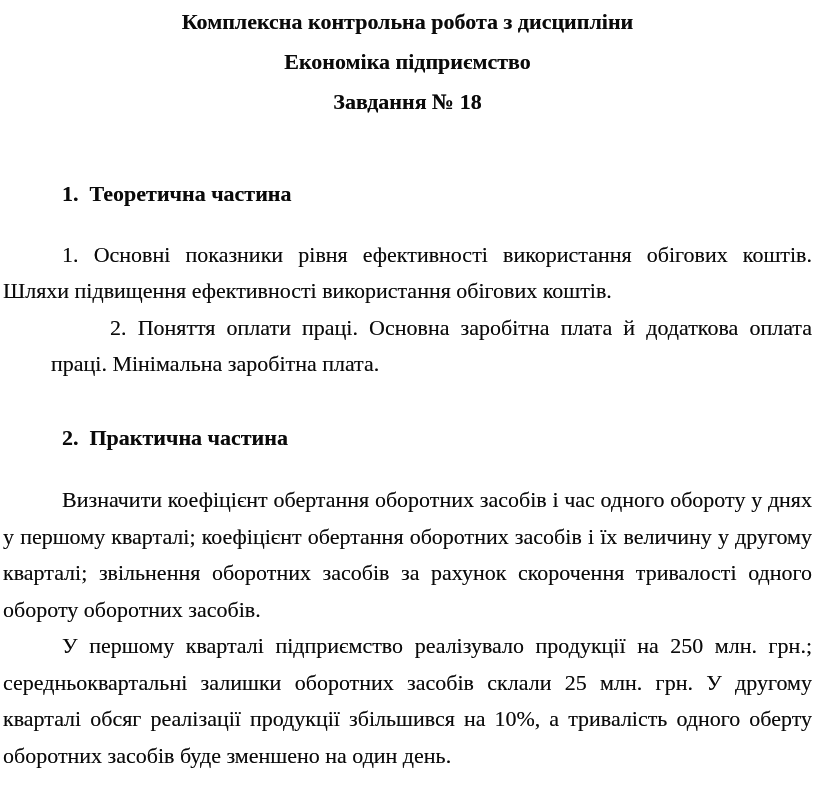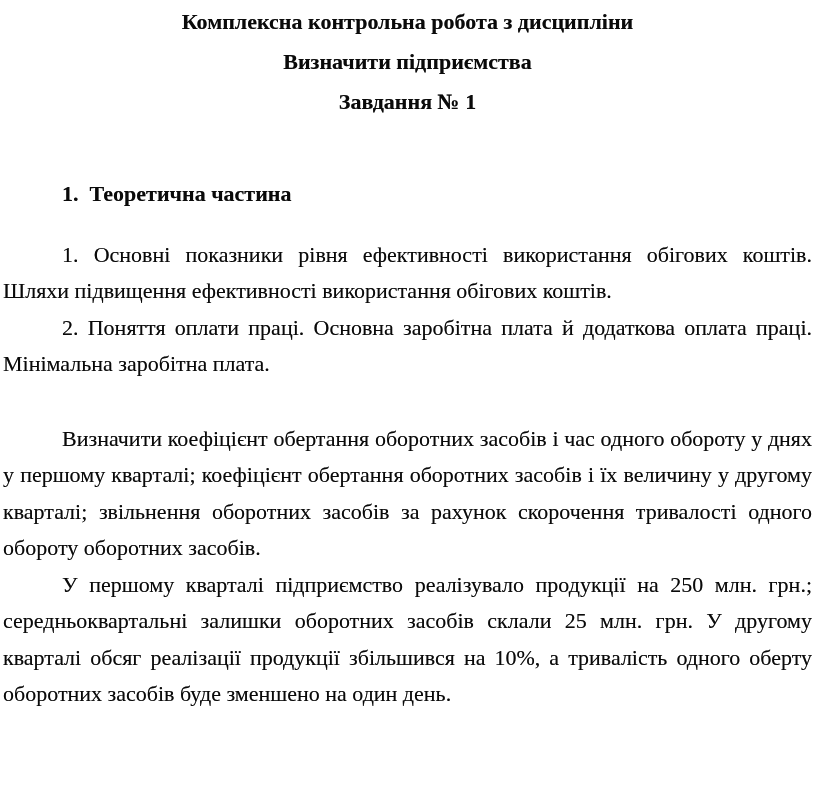--- a/index.html
+++ b/index.html
@@ -38,42 +38,45 @@
     margin-right: 11px;
   }
   p.body-par {
     margin: 0;
     line-height: 36.5px;
     text-align: justify;
     text-indent: 59px;
   }
   #heading-1 { margin-top: 54px; }
   #para-theory-1 { margin-top: 24px; }
-  #para-theory-2 { margin-top: 0; }
+  #para-theory-2 { margin-top: 0; margin-left: 48px; }
   #heading-2 { margin-top: 37px; }
-  #para-practical-1 { margin-top: 38px; }
+  #para-practical-1 { margin-top: 26px; }
   #para-practical-2 { margin-top: 0; }
 </style>
 </head>
 <body>
 
 <div class="page">
 
   <div class="title-block">
     <div class="title-line">Комплексна контрольна робота з дисципліни</div>
-    <div class="title-line">Визначити підприємства</div>
-    <div class="title-line">Завдання № 1</div>
+    <div class="title-line">Економіка підприємство</div>
+    <div class="title-line">Завдання № 18</div>
   </div>
 
   <div class="section">
     <div class="heading" id="heading-1">
       <span class="h-num">1.</span><span class="h-label">Теоретична частина</span>
     </div>
     <p class="body-par" id="para-theory-1">1. Основні показники рівня ефективності використання обігових коштів. Шляхи підвищення ефективності використання обігових коштів.</p>
     <p class="body-par" id="para-theory-2">2. Поняття оплати праці. Основна заробітна плата й додаткова оплата праці. Мінімальна заробітна плата.</p>
   </div>
 
   <div class="section">
+    <div class="heading" id="heading-2">
+      <span class="h-num">2.</span><span class="h-label">Практична частина</span>
+    </div>
     <p class="body-par" id="para-practical-1">Визначити коефіцієнт обертання оборотних засобів і час одного обороту у днях у першому кварталі; коефіцієнт обертання оборотних засобів і їх величину у другому кварталі; звільнення оборотних засобів за рахунок скорочення тривалості одного обороту оборотних засобів.</p>
     <p class="body-par" id="para-practical-2">У першому кварталі підприємство реалізувало продукції на 250 млн. грн.; середньоквартальні залишки оборотних засобів склали 25 млн. грн. У другому кварталі обсяг реалізації продукції збільшився на 10%, а тривалість одного оберту оборотних засобів буде зменшено на один день.</p>
   </div>
 
 </div>
 
 </body></html>

